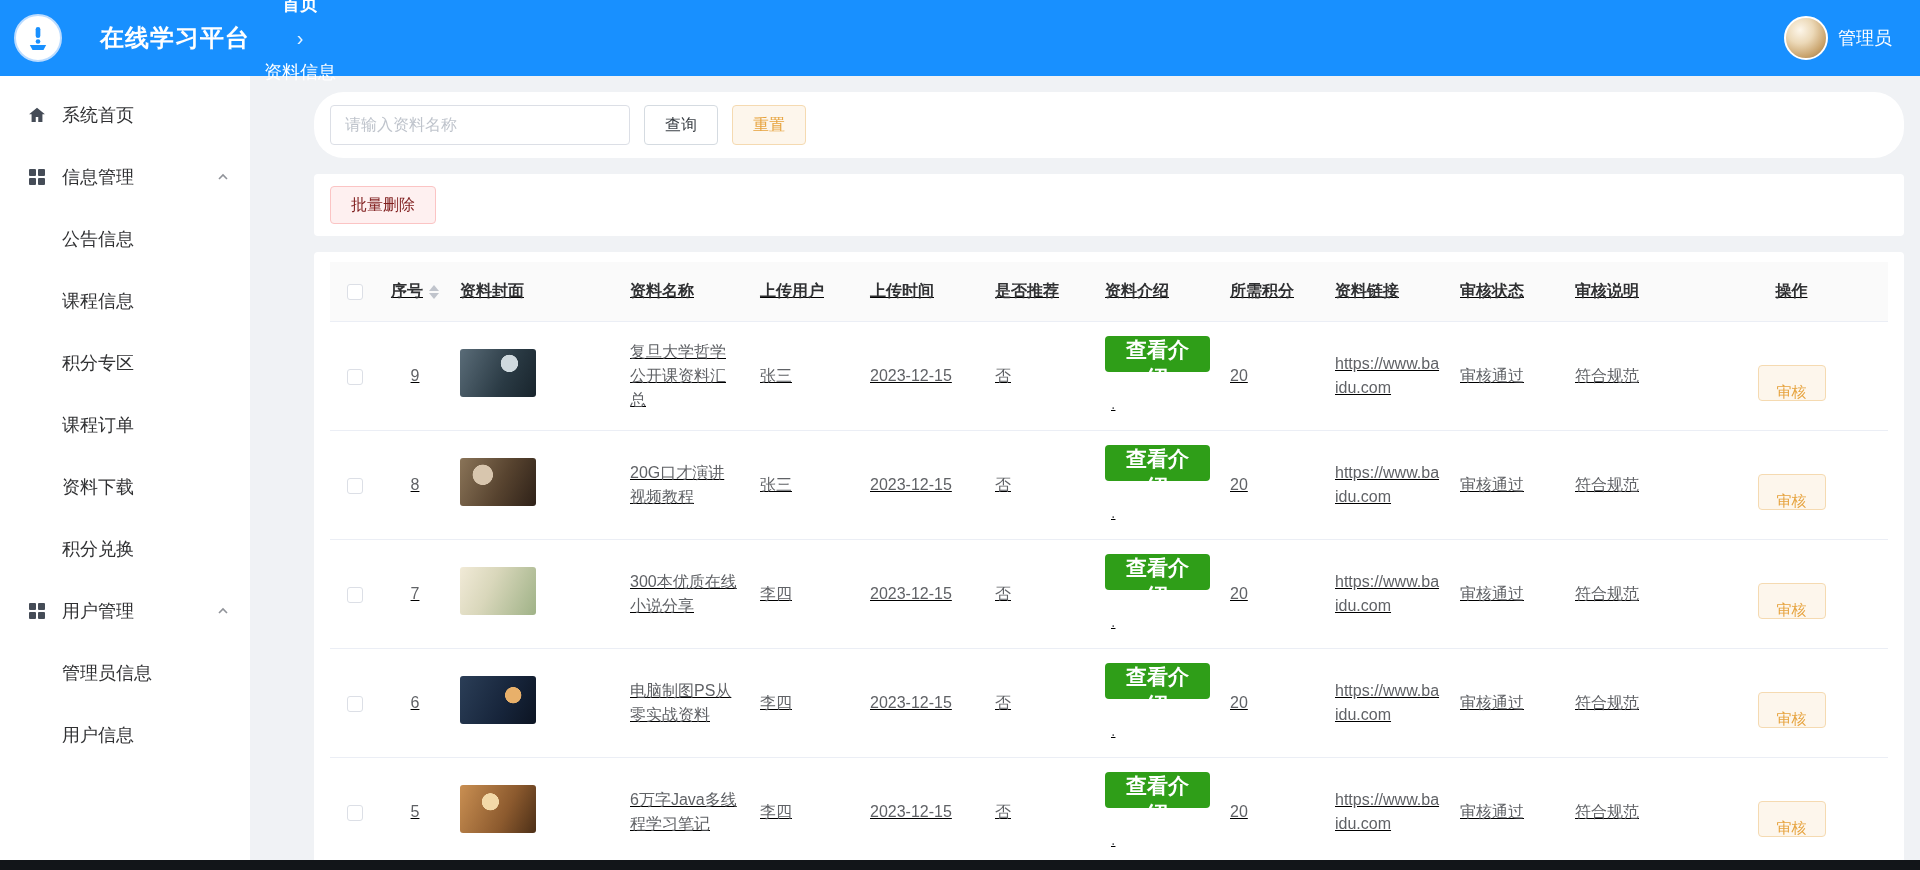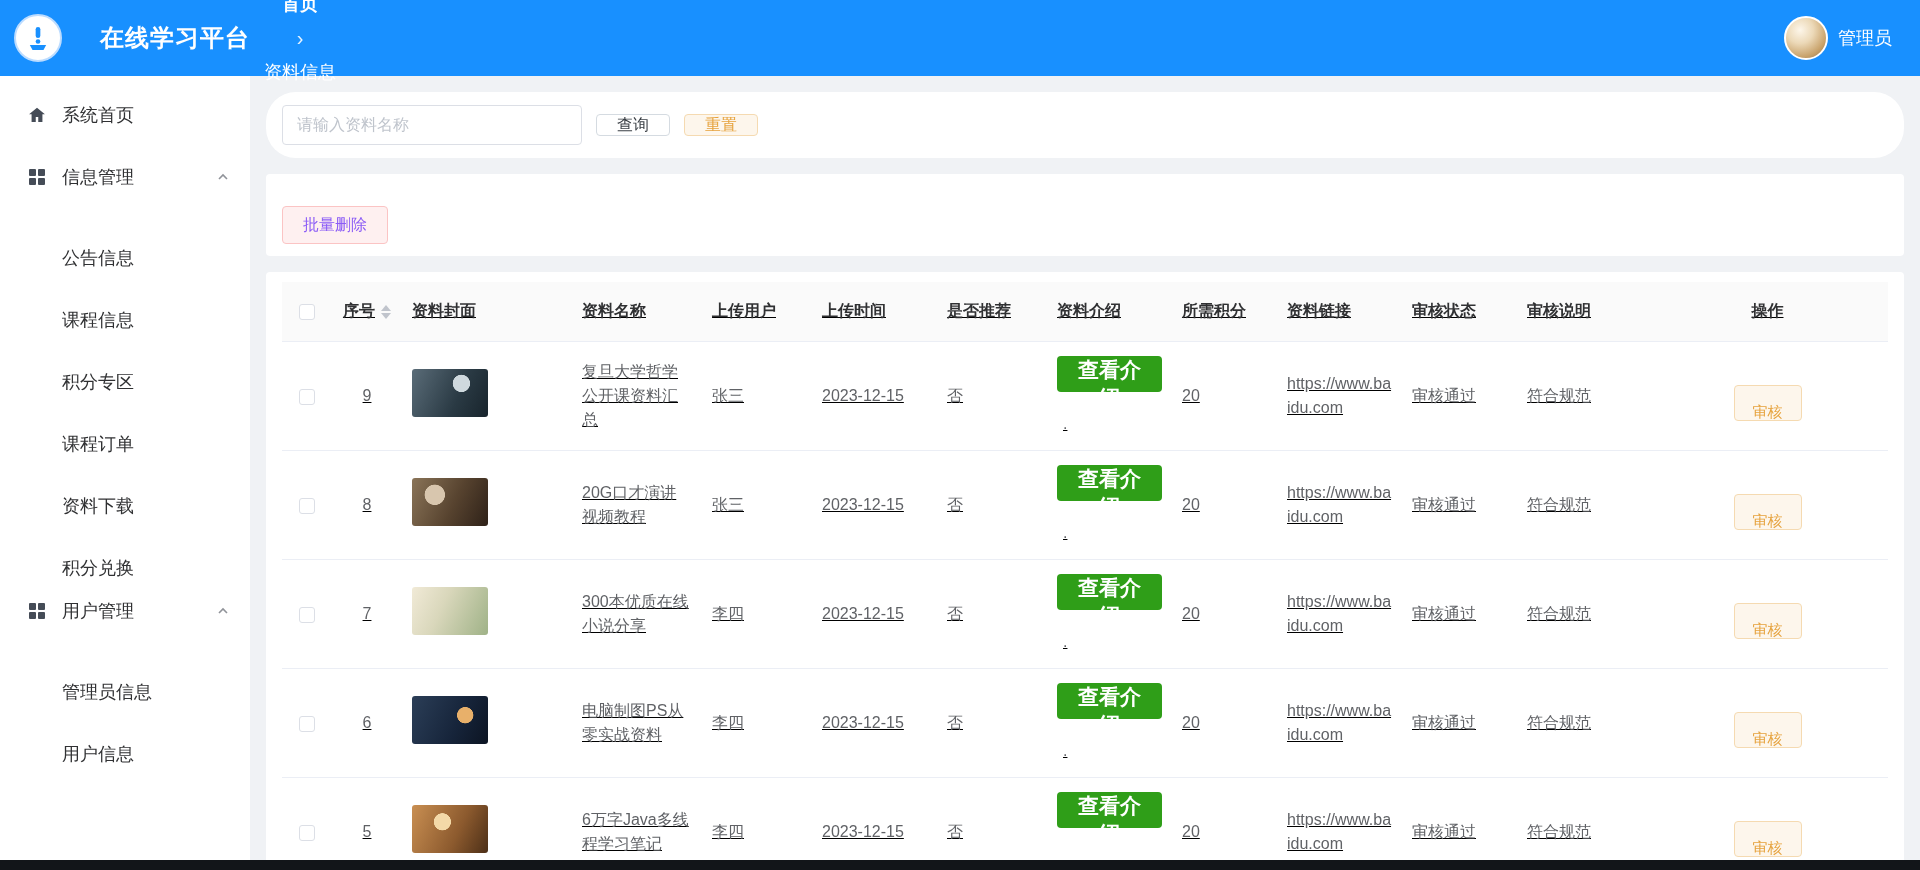--- a/index.html
+++ b/index.html
@@ -13,42 +13,42 @@
   .app-title { font-size:24px; font-weight:bold; letter-spacing:1px; white-space:nowrap; }
   .breadcrumb { display:flex; align-items:center; gap:12px; font-size:18px; margin-left:14px;flex-direction:column; }
   .bc-home { font-weight:bold; cursor:pointer; }
   .bc-sep { font-size:20px; opacity:.9; line-height:1; }
   .spacer { flex:1; }
   .user-area { display:flex; align-items:center; gap:10px; padding-right:28px; font-size:18px; cursor:pointer; }
   .avatar { width:44px; height:44px; border-radius:50%; border:2px solid #ffffff;
             background: radial-gradient(circle at 35% 30%, #fdf6ea 0%, #ecd9b8 35%, #c9a36c 70%, #8f6c40 100%); }
 
   
-  .layout { display:flex; height:794px; }
+  .layout { display:flex; height:794px;gap:48px; }
 
   
   .sidebar { width:250px; background:#fff; padding-top:8px; flex-shrink:0; }
   .side-item { height:62px; display:flex; align-items:center; gap:14px; padding:0 20px 0 26px;
                font-size:18px; color:#303133; cursor:pointer; }
   .side-item .icon { display:flex; width:22px; justify-content:center; align-items:center; }
-  .side-sub { padding-left:62px;align-items:flex-end; }
+  .side-sub { padding-left:62px; }
   .side-item.active { background:#e6f7ff; color:#1890ff; border-right:4px solid #1890ff; }
   .chev { margin-left:auto; display:flex; }
 
   
   .main { flex:1; padding:16px 16px 0; display:flex; flex-direction:column; gap:16px; overflow:hidden; }
   .card { background:#fff; border-radius:4px; }
   .search-card { padding:13px 16px; display:flex; align-items:center; gap:14px;border-radius:30px; }
   .search-input { width:300px; height:40px; border:1px solid #dcdfe6; border-radius:4px; padding:0 14px;
                   font-size:16px; color:#606266; outline:none; font-family:inherit; }
   .search-input::placeholder { color:#bfc4cc; }
-  .btn { height:22px; padding:0 20px; border-radius:4px; font-size:16px; cursor:pointer; font-family:inherit; }
+  .btn { height:40px; padding:0 20px; border-radius:4px; font-size:16px; cursor:pointer; font-family:inherit; }
   .btn-default { background:#fff; border:1px solid #d5dbe1; color:#3a3f45; }
   .btn-warning { background:#fdf6ec; border:1px solid #f5dab1; color:#e6a23c; }
-  .btn-danger  { background:#fef0f0; border:1px solid #fbc4c4; color:#8b5cf6;margin-top:20px; }
+  .btn-danger  { background:#fef0f0; border:1px solid #fbc4c4; color:#7f1d1d; }
   .toolbar-card { padding:12px 16px; }
   .toolbar-card .btn { height:38px; }
   .table-card { padding:10px 16px 20px; flex:1;text-decoration:underline; }
 
   
   table { width:100%; border-collapse:collapse; table-layout:fixed; }
   th { background:#fafafa; font-weight:bold; color:#303133; font-size:16px; text-align:left;
        padding:19px 10px; border-bottom:1px solid #ebeef5; white-space:nowrap; }
   td { color:#606266; font-size:16px; text-align:left; padding:14px 10px;
        border-bottom:1px solid #ebeef5; vertical-align:middle; line-height:24px; }

